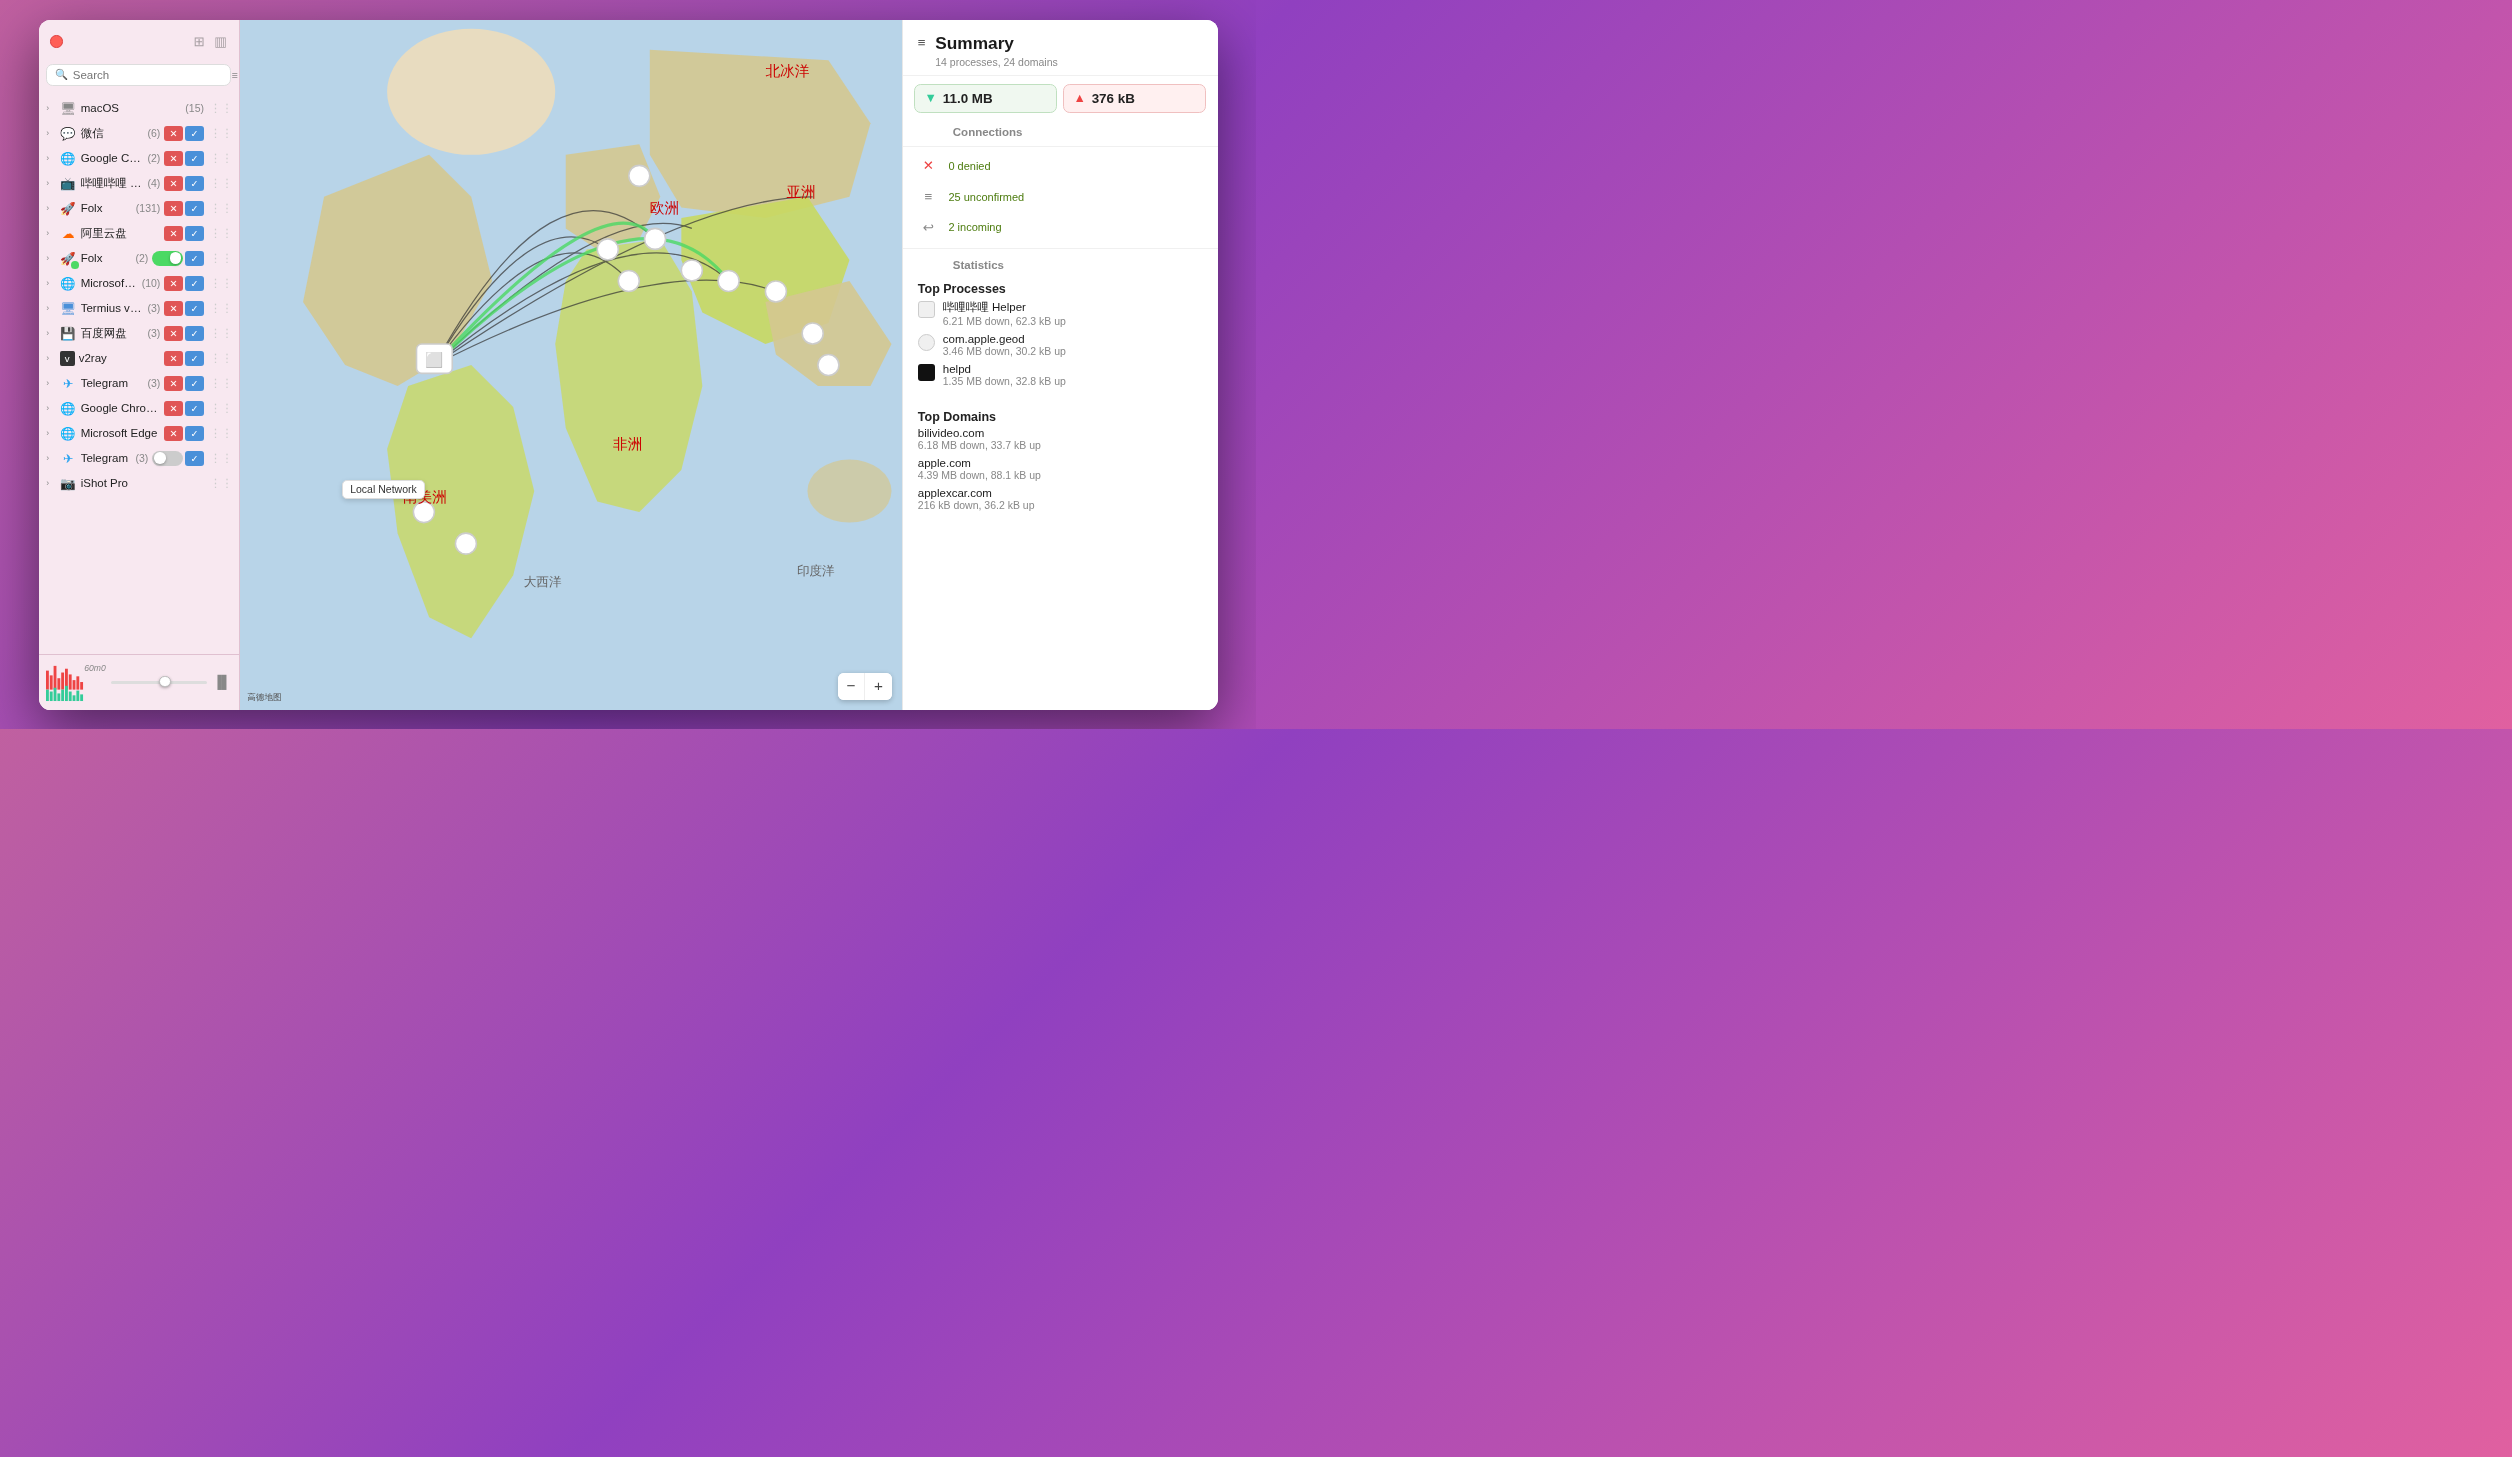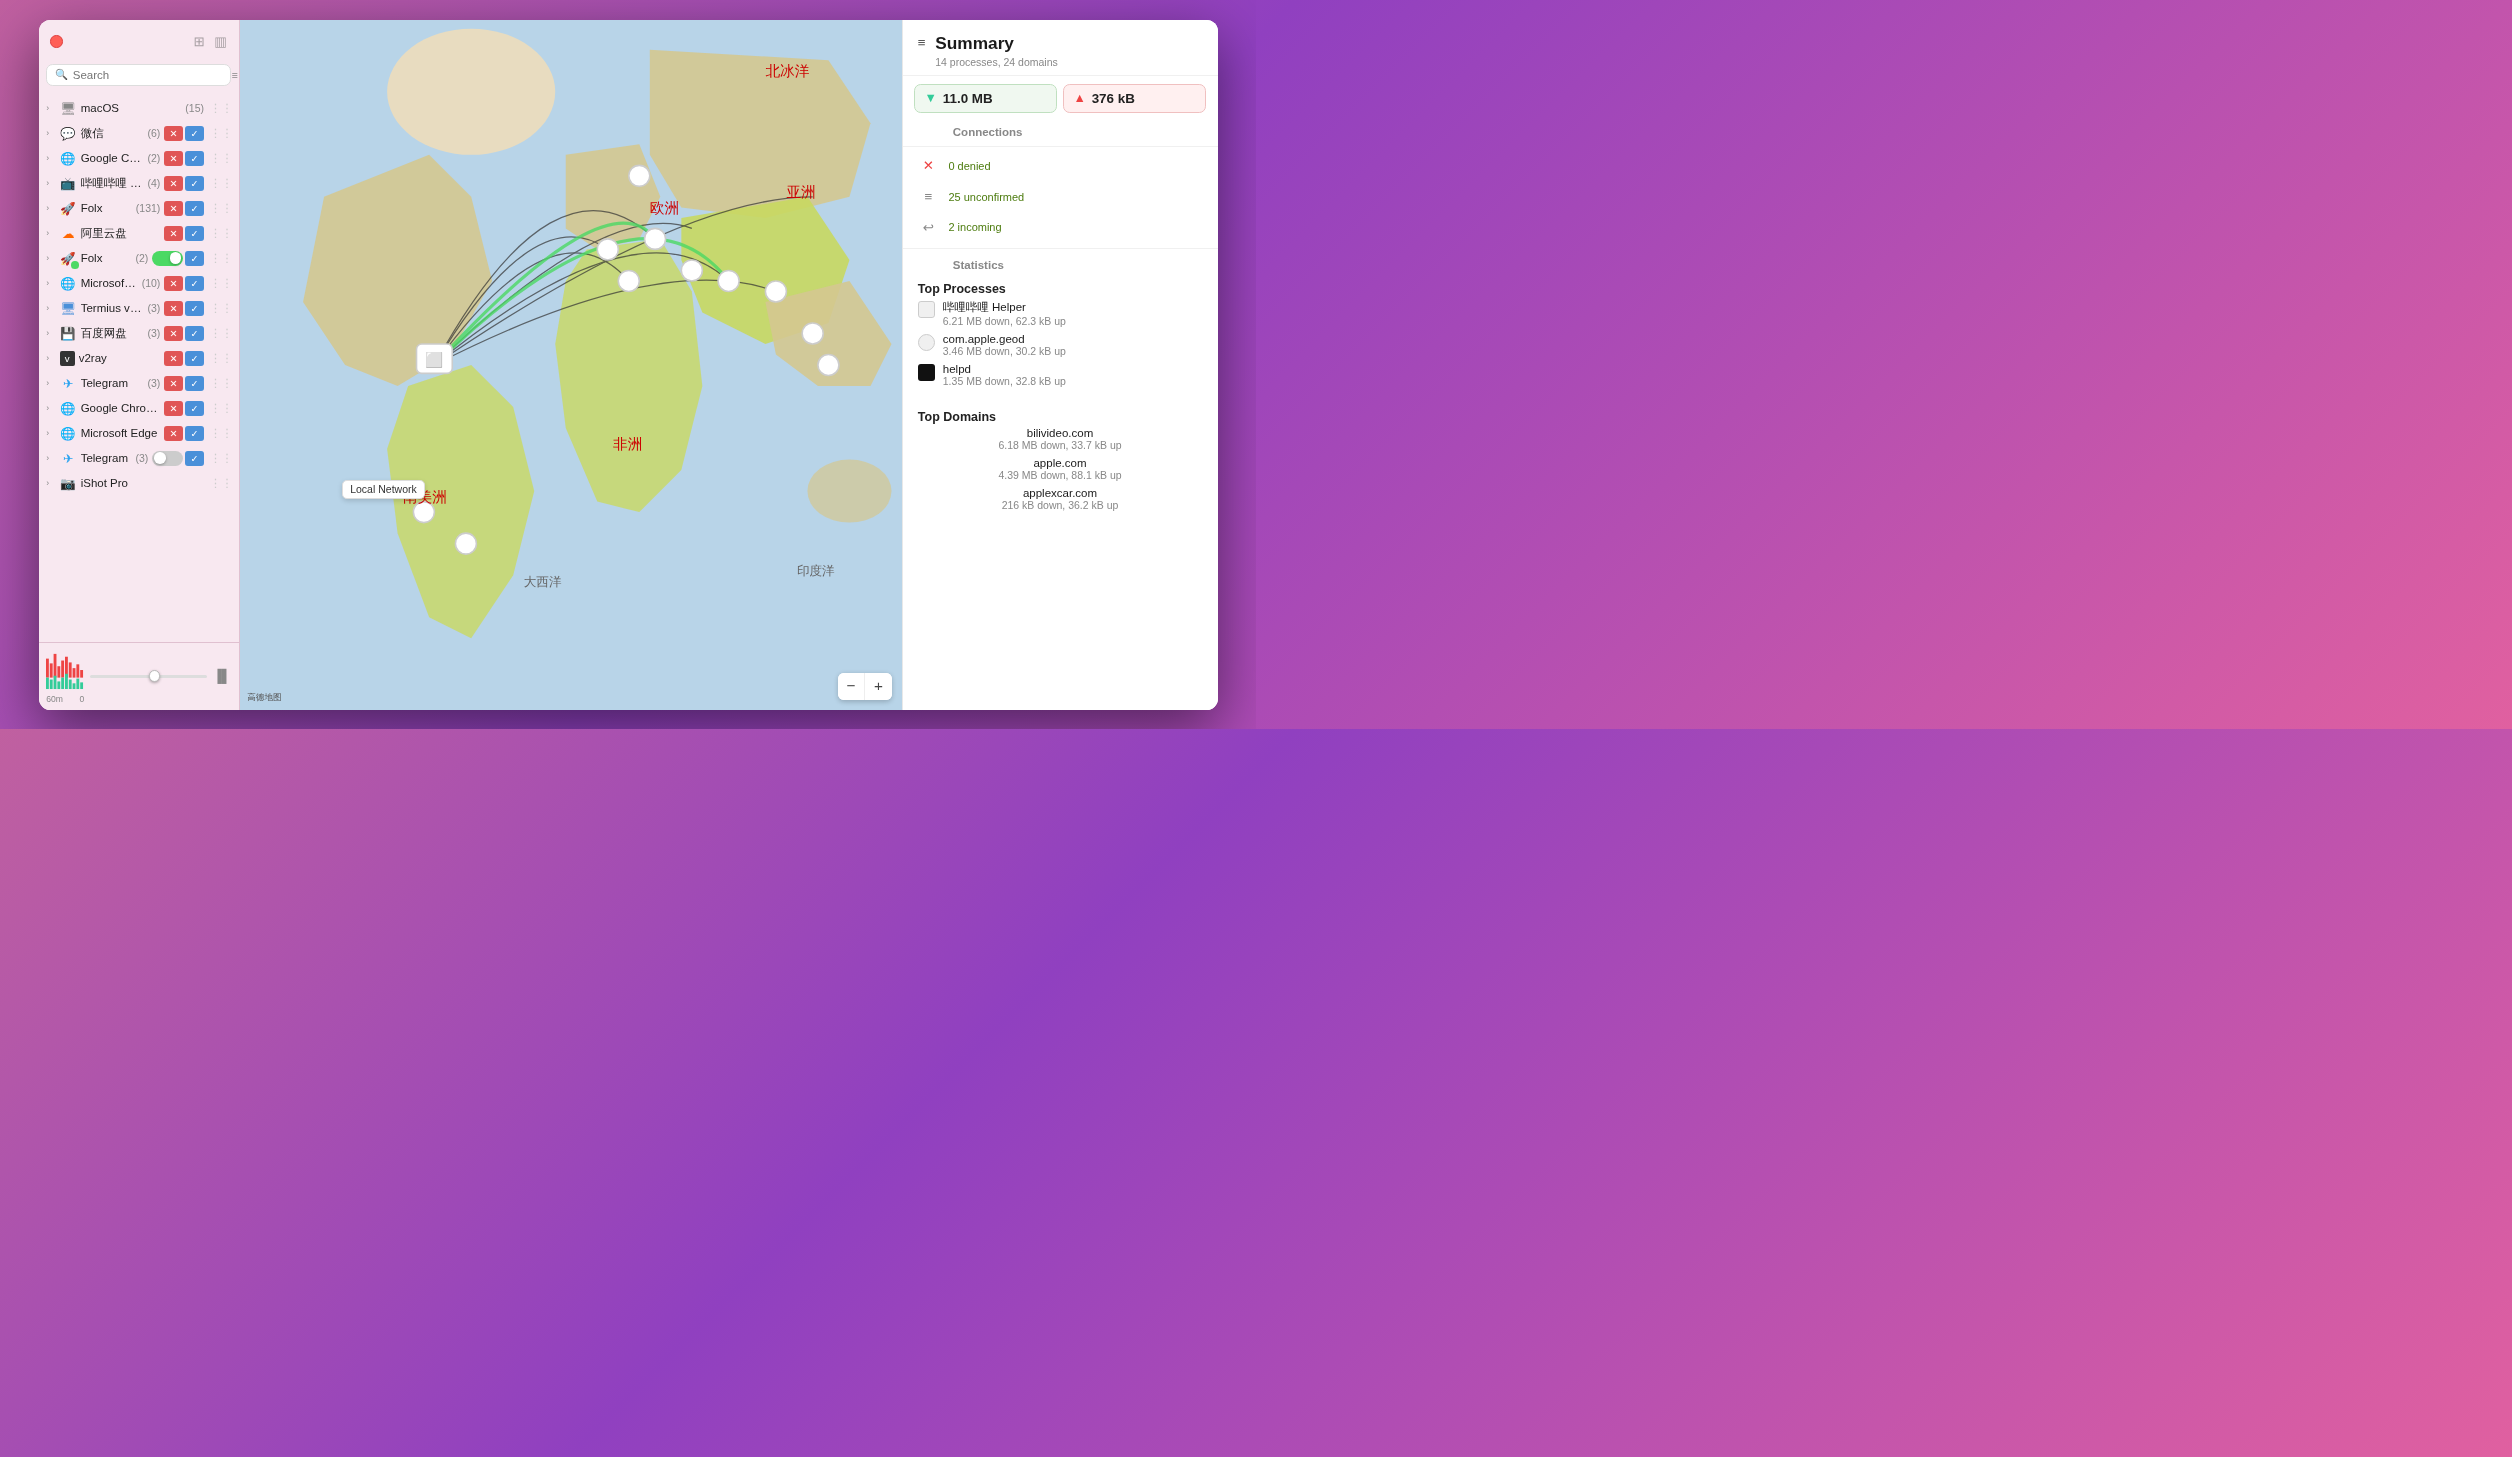--- a/index.html
+++ b/index.html
@@ -310,21 +310,20 @@
       background: #ddd;
       flex-shrink: 0;
       margin-top: 1px;
     }
     .proc-icon.light { background: #f0f0f0; border: 1px solid #ccc; }
     .proc-icon.black { background: #111; }
     .proc-name { font-size: 11.5px; font-weight: 500; color: #1a1a1a; }
     .proc-stats { font-size: 10.5px; color: #888; }
     .domain-item {
       margin-bottom: 5.8px;
-      text-align: center;
     }
     .domain-name { font-size: 11.5px; font-weight: 500; color: #1a1a1a; }
     .domain-stats { font-size: 10.5px; color: #888; }
 
     
     .icon-macos { color: #888; }
     .icon-wechat { color: #2aae67; }
     .icon-chrome { color: #ea4335; }
     .icon-folx { color: #e84040; }
     .icon-aliyun { color: #ff6600; }
@@ -533,21 +532,21 @@
       <div class="app-row">
         <span class="app-chevron">›</span>
         <span class="app-icon-wrap">📷</span>
         <span class="app-name">iShot Pro</span>
         <span class="drag-handle">⋮⋮</span>
       </div>
 
     </div>
 
     <div class="sidebar-bottom">
-      <div style="display:flex;flex-direction:column;">
+      <div style="display:flex;flex-direction:row;font-style:italic;">
         <div class="chart-mini">
           <svg width="38" height="43" viewBox="0 0 40 45">
 
             <rect x="0" y="10" width="3" height="20" fill="#e44"></rect>
             <rect x="4" y="15" width="3" height="15" fill="#e44"></rect>
             <rect x="8" y="5" width="3" height="25" fill="#e44"></rect>
             <rect x="12" y="18" width="3" height="12" fill="#e44"></rect>
             <rect x="16" y="12" width="3" height="18" fill="#e44"></rect>
             <rect x="20" y="8" width="3" height="22" fill="#e44"></rect>
             <rect x="24" y="14" width="3" height="16" fill="#e44"></rect>

